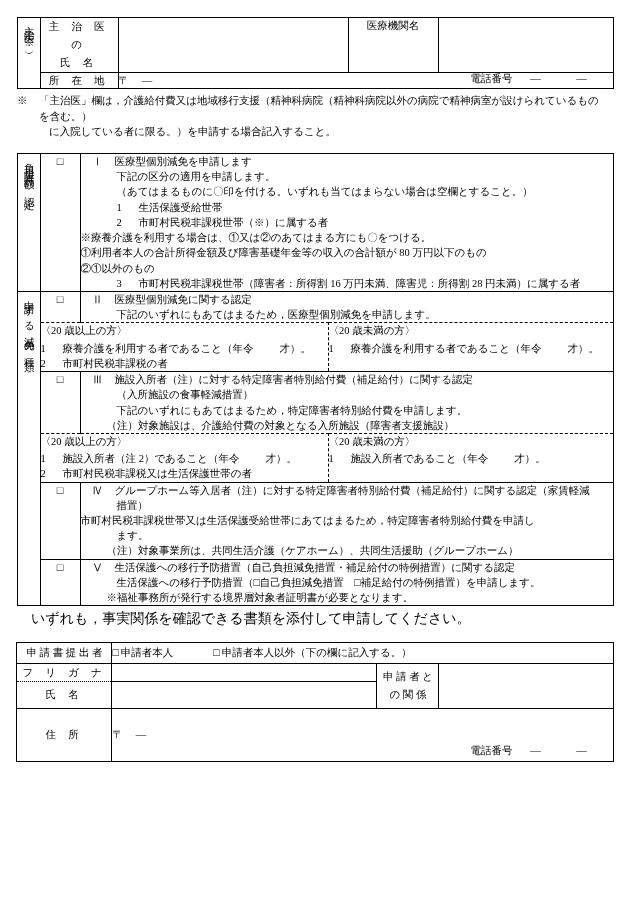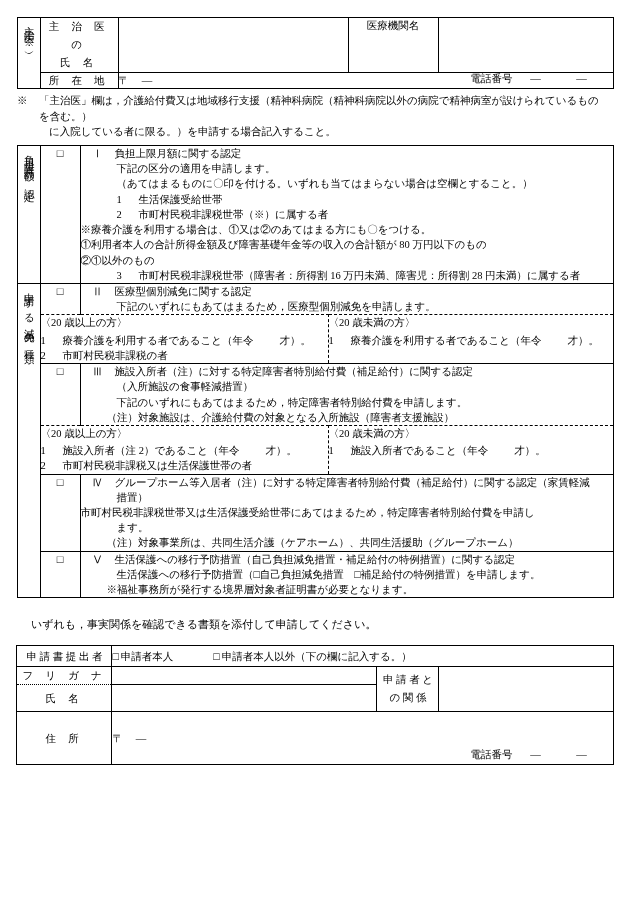--- a/index.html
+++ b/index.html
@@ -77,21 +77,21 @@
     position: absolute;
     right: 8px;
     bottom: 2px;
     white-space: nowrap;
   }
   .tel-line .dash { width: 46px; }
 
   
   #doctor-note {
     width: 596px;
-    margin: 4px auto 5px auto;
+    margin: 4px auto 13px auto;
     font-size: 10.5px;
     line-height: 1.5;
   }
   #doctor-note .nbody {
     display: inline-block;
     vertical-align: top;
     width: 566px;
     text-indent: 0;
   }
   #doctor-note .nmark {
@@ -122,24 +122,24 @@
   .no-left { border-left: none !important; }
 
   .agecol { padding: 3px 4px 4px 8px; }
   .agecol .hdr { display: block; margin-bottom: 2px; }
   .agecol .ln { display: block; }
   .gap { display: inline-block; width: 26px; }
 
   
   #closing-line {
     width: 596px;
-    margin: 19px auto 0 auto;
+    margin: 3px auto 0 auto;
     padding-left: 14px;
     box-sizing: border-box;
-    font-size: 11px;
+    font-size: 14px;
   }
 
   
   #applicant-table { margin-top: 12px; }
   #applicant-table td { vertical-align: middle; }
   .furi {
     height: 17px;
     border-bottom: 1px dotted #000 !important;
   }
   .furi-val {
@@ -213,21 +213,21 @@
 
     <tbody>
         <tr>
       <td class="vlabel">
         <span>負担上限月額の認定</span>
       </td>
       <td class="chk-col">
         <span class="chk">□</span>
       </td>
       <td class="blk" colspan="2">
-        <span class="ln"><span class="rn">Ⅰ</span><span>負担上限月額に関する認定</span></span>
+        <span class="ln"><span class="rn">Ⅰ</span><span>医療型個別減免を申請します</span></span>
         <span class="ln i1">下記の区分の適用を申請します。</span>
         <span class="ln i1">（あてはまるものに〇印を付ける。いずれも当てはまらない場合は空欄とすること。）</span>
         <span class="ln i1"><span class="num">1</span><span>生活保護受給世帯</span></span>
         <span class="ln i1"><span class="num">2</span><span>市町村民税非課税世帯（※）に属する者</span></span>
         <span class="ln i2">※療養介護を利用する場合は、①又は②のあてはまる方にも〇をつける。</span>
         <span class="ln i2">①利用者本人の合計所得金額及び障害基礎年金等の収入の合計額が 80 万円以下のもの</span>
         <span class="ln i2">②①以外のもの</span>
         <span class="ln i1"><span class="num">3</span><span>市町村民税非課税世帯（障害者：所得割 16 万円未満、障害児：所得割 28 円未満）に属する者</span></span>
       </td>
     </tr>

